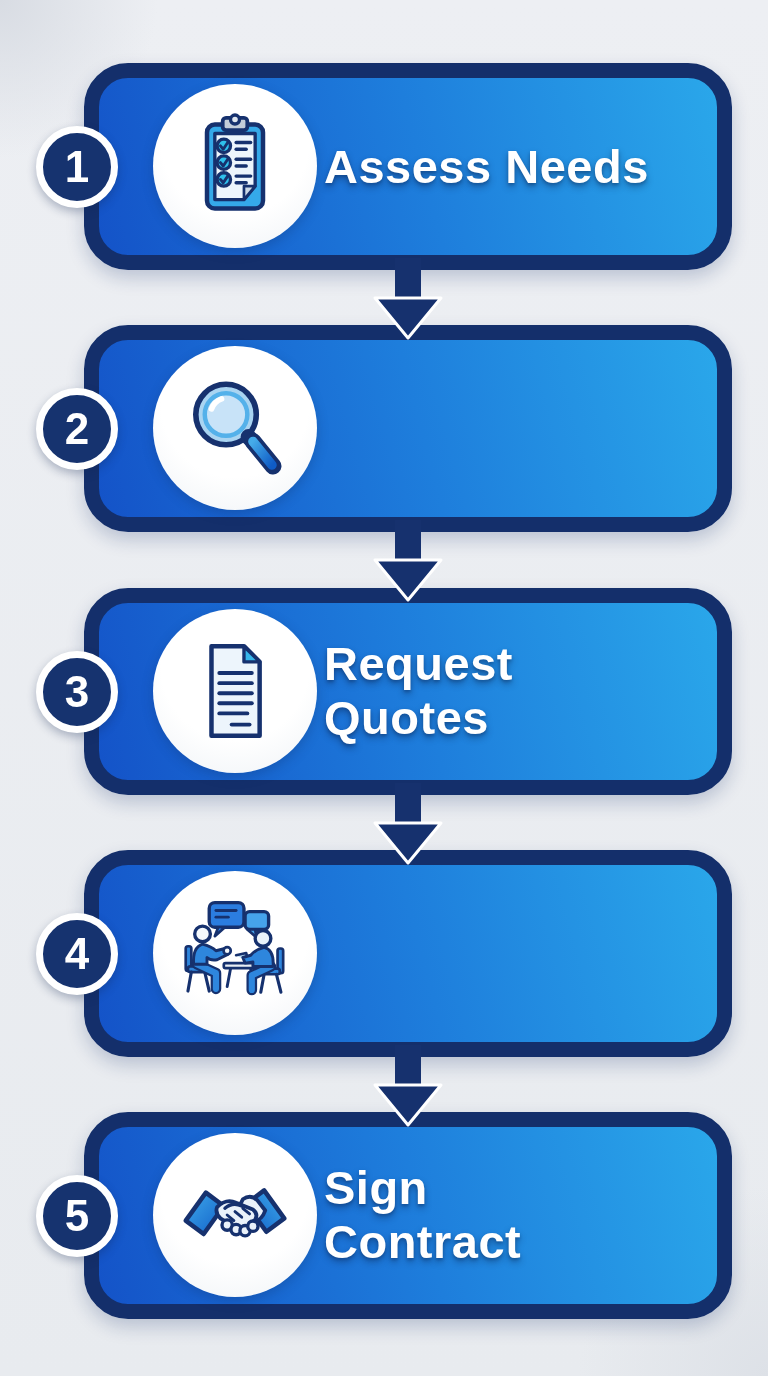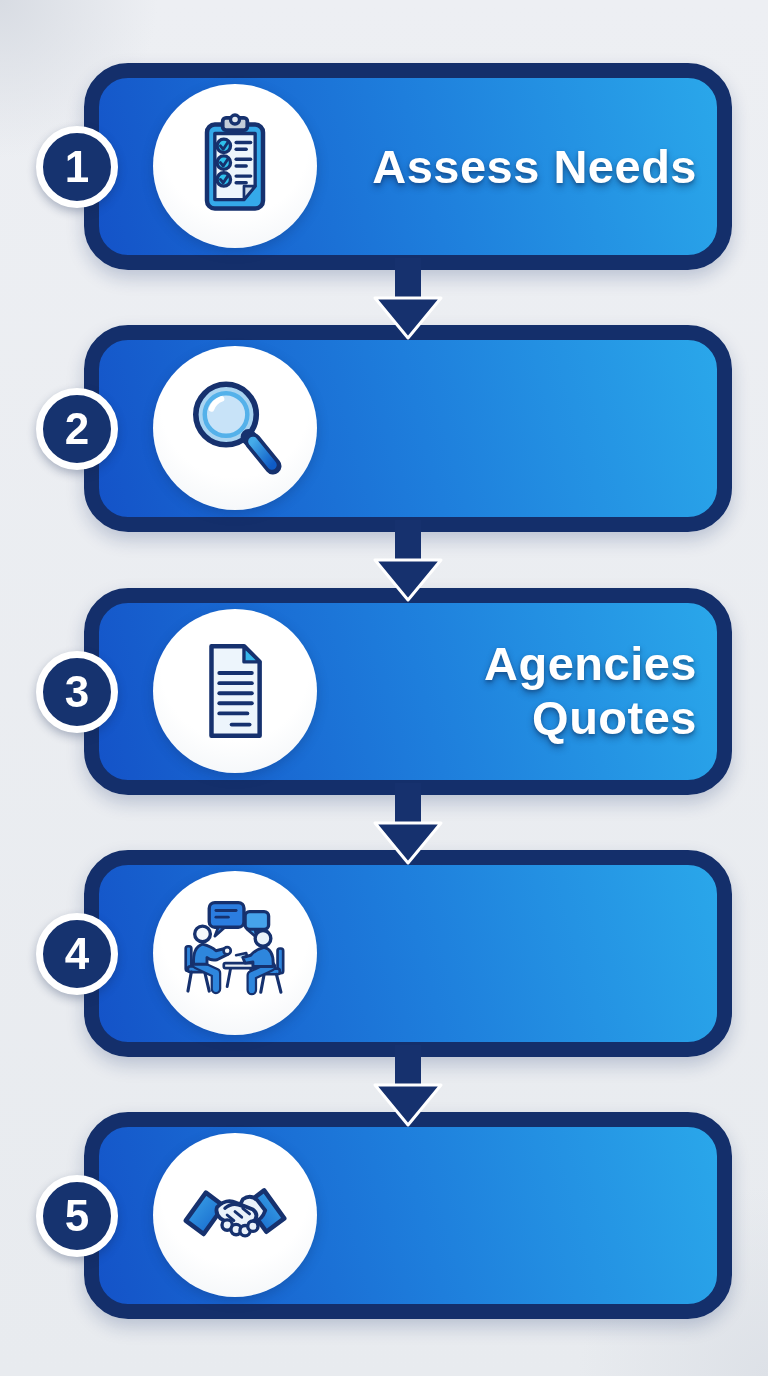--- a/index.html
+++ b/index.html
@@ -33,21 +33,21 @@
   .icon-circle{
     position:absolute; left:54px; top:6px;
     width:164px; height:164px; border-radius:50%;
     background:radial-gradient(circle at 50% 35%, #ffffff 55%, #eef2f6 100%);
     box-shadow:0 4px 12px rgba(16,45,100,0.28);
     display:flex; align-items:center; justify-content:center;
   }
   .step-label{
     position:absolute; left:225px; right:20px; top:50%;
     transform:translateY(-50%);
-    text-align:right; color:#ffffff;
+    text-align:left; color:#ffffff;
     font-size:47px; font-weight:700; line-height:1.16; letter-spacing:0.5px;
     white-space:pre-line;
     text-shadow:0 4px 7px rgba(10,30,70,0.40), 0 2px 3px rgba(10,30,70,0.28);
   }
   .arrow{ position:absolute; z-index:5; }
   svg{ display:block; }
 </style>
 </head>
 <body>
 
@@ -132,21 +132,21 @@
           <path d="M58,10 L72,24 H58 Z" fill="#36b6eb" stroke="#16316e" stroke-width="3"></path>
           <line x1="36" y1="34" x2="65" y2="34" stroke="#16316e" stroke-width="3.5"></line>
           <line x1="36" y1="43" x2="65" y2="43" stroke="#16316e" stroke-width="3.5"></line>
           <line x1="36" y1="52" x2="65" y2="52" stroke="#16316e" stroke-width="3.5"></line>
           <line x1="36" y1="61" x2="65" y2="61" stroke="#16316e" stroke-width="3.5"></line>
           <line x1="36" y1="70" x2="61" y2="70" stroke="#16316e" stroke-width="3.5"></line>
           <line x1="47" y1="80" x2="63" y2="80" stroke="#16316e" stroke-width="3.5"></line>
         </g>
       </svg>
     </div>
-    <h2 class="step-label">Agencies
+    <h2 class="step-label">Request
 Quotes</h2>
   </section>
 
   <svg class="arrow" style="left:368px; top:783px" width="80" height="86" viewBox="0 0 80 86">
     <rect x="27" y="0" width="26" height="43" fill="#16316e"></rect>
     <path d="M7,40 H73 L40,80 Z" fill="#16316e" stroke="#ffffff" stroke-width="3" stroke-linejoin="round"></path>
   </svg>
 
   <section class="step-card" style="top:850px">
     <div class="badge">
@@ -216,15 +216,17 @@
           <path d="M34,43 Q42,35 51,39 L66,45 Q71,49 68,54 L63,59 Q57,64 50,61 L37,53 Q32,48 34,43 Z" fill="#eaf2fa" stroke="#16316e" stroke-width="3.4"></path>
           <circle cx="43" cy="59" r="4.6" fill="#eaf2fa" stroke="#16316e" stroke-width="3"></circle>
           <circle cx="51" cy="63" r="4.6" fill="#eaf2fa" stroke="#16316e" stroke-width="3"></circle>
           <circle cx="59" cy="64" r="4.6" fill="#eaf2fa" stroke="#16316e" stroke-width="3"></circle>
           <circle cx="66" cy="60" r="4.6" fill="#eaf2fa" stroke="#16316e" stroke-width="3"></circle>
           <path d="M50,47 l6,5 M57,44 l6,5 M43,50 l6,5" fill="none" stroke="#16316e" stroke-width="2.6"></path>
           <path d="M41,44 q7,-6 15,-2" fill="none" stroke="#16316e" stroke-width="3"></path>
         </g>
       </svg>
     </div>
+    <h2 class="step-label">Sign
+Contract</h2>
   </section>
 
 </div>
 
 </body></html>

